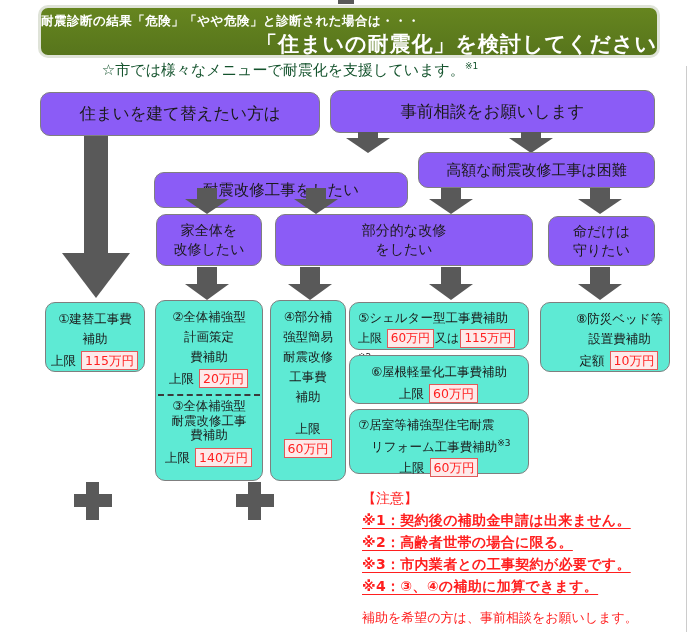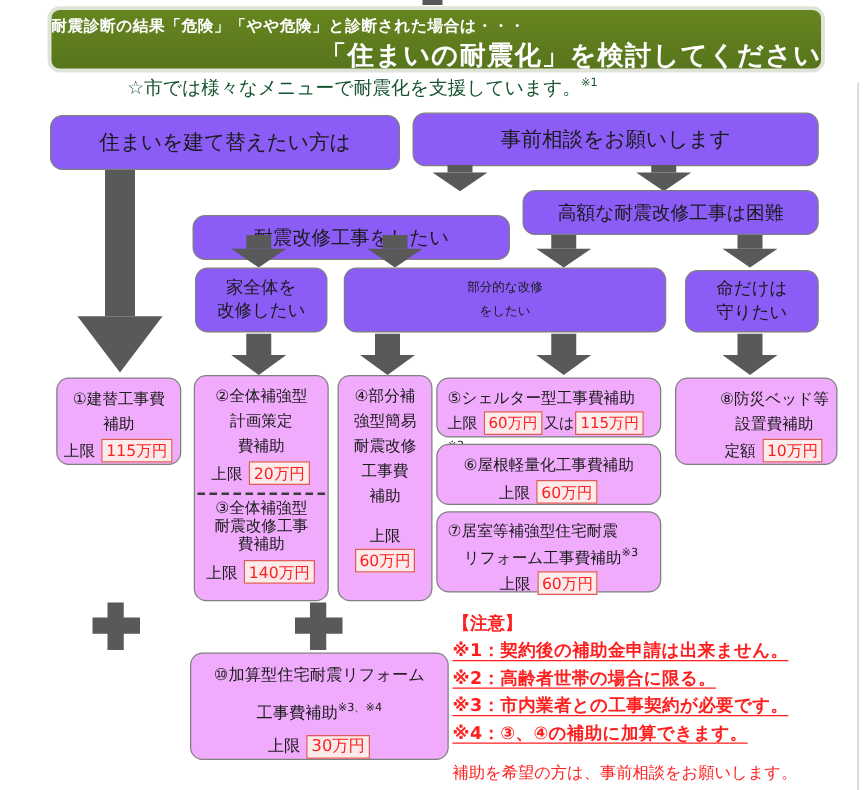--- a/index.html
+++ b/index.html
@@ -21,21 +21,21 @@
     font-size:15px; color:#14532d; }
 
   .sup { font-size:9px; vertical-align:super; }
 
   
   .fbox { position:absolute; background:#8b5cf6; border:1.5px solid #7f7f7f; border-radius:10px;
     display:flex; flex-direction:column; justify-content:center; align-items:center; text-align:center; }
   .fbox .line { display:block; }
 
   
-  .sbox { position:absolute; background:#f0abfc; border:1.5px solid #7f7f7f; border-radius:10px;
+  .sbox { position:absolute; background:#5eead4; border:1.5px solid #7f7f7f; border-radius:10px;
     font-size:12.5px; text-align:center; padding-top:6px; line-height:20px; }
   .sbox .vline { margin-top:2px; }
   .sbox.left { text-align:left; padding-left:8px; padding-right:7px; }
   .chip { display:inline-block; border:1px solid #e05a5a; background:#fdeaea; color:#ff1f1f;
     padding:0 3px; margin:0 1px; line-height:17px; }
   .dash { border-top:2px dashed #3a3a3a; margin:5px 2px 3px 2px; }
   .tight { line-height:14.5px; }
 
   
   .arrow { position:absolute; display:flex; flex-direction:column; align-items:center; }
@@ -43,21 +43,21 @@
   .arrow .head { display:block; width:0; height:0;
     border-left:22px solid transparent; border-right:22px solid transparent; border-top:15px solid #595959; }
 
   
   .plus { position:absolute; width:38px; height:38px; }
   .plus::before { content:""; position:absolute; left:0; top:12px; width:38px; height:13px; background:#595959; }
   .plus::after  { content:""; position:absolute; top:0; left:12px; width:13px; height:38px; background:#595959; }
 
   
   .notes { position:absolute; left:362px; top:490px; width:326px; color:#ff1f1f; }
-  .notes .nt { font-size:14px; font-weight:bold; }
+  .notes .nt { font-size:14px; font-weight:normal; }
   .notes .nl { font-size:14px; font-weight:bold; text-decoration:underline; text-underline-offset:3px; margin-top:4px; letter-spacing:0.3px; }
   .notes .nf { font-size:13px; margin-top:13px; }
 </style>
 </head>
 <body>
 
 <div class="page">
 
   <div class="top-mark"></div>
   <div class="right-rule"></div>
@@ -108,21 +108,21 @@
     </div>
   <div class="arrow" style="left:578px;top:188px;">
       <i class="stem" style="height:11px"></i>
       <i class="head"></i>
     </div>
 
   <div class="fbox" style="left:156px;top:214px;width:106px;height:52px;font-size:14px;line-height:19px;">
     <div class="line">家全体を</div>
     <div class="line">改修したい</div>
   </div>
-  <div class="fbox" style="left:275px;top:214px;width:258px;height:52px;font-size:10px;line-height:19px;">
+  <div class="fbox" style="left:275px;top:214px;width:258px;height:52px;font-size:14px;line-height:19px;">
     <div class="line">部分的な改修</div>
     <div class="line">をしたい</div>
   </div>
   <div class="fbox" style="left:548px;top:216px;width:107px;height:50px;font-size:14px;line-height:19px;">
     <div class="line">命だけは</div>
     <div class="line">守りたい</div>
   </div>
 
   <div class="arrow" style="left:62px;top:136px;">
     <i class="stem" style="width:24px;height:117px"></i>
@@ -193,25 +193,20 @@
   <div class="sbox" style="left:540px;top:302px;width:130px;height:70px;padding-left:29px;">
     <div class="line">⑧防災ベッド等</div>
     <div class="line">設置費補助</div>
     <div class="vline"><span>定額</span> <span class="chip">10万円</span></div>
   </div>
 
   <div class="plus" style="left:74px;top:482px;"></div>
   <div class="plus" style="left:236px;top:482px;"></div>
 
 
-  <div class="sbox" style="left:152px;top:522px;width:207px;height:86px;font-size:13px;line-height:27px;padding-top:4px;">
-    <div class="line">⑩加算型住宅耐震リフォーム</div>
-    <div class="line"><span>工事費補助</span><span class="sup">※3、※4</span></div>
-    <div class="vline" style="margin-top:0;"><span>上限</span> <span class="chip">30万円</span></div>
-  </div>
 
   <div class="notes">
     <div class="nt">【注意】</div>
     <div class="nl">※1：契約後の補助金申請は出来ません。</div>
     <div class="nl">※2：高齢者世帯の場合に限る。</div>
     <div class="nl">※3：市内業者との工事契約が必要です。</div>
     <div class="nl">※4：③、④の補助に加算できます。</div>
     <div class="nf">補助を希望の方は、事前相談をお願いします。</div>
   </div>
 

